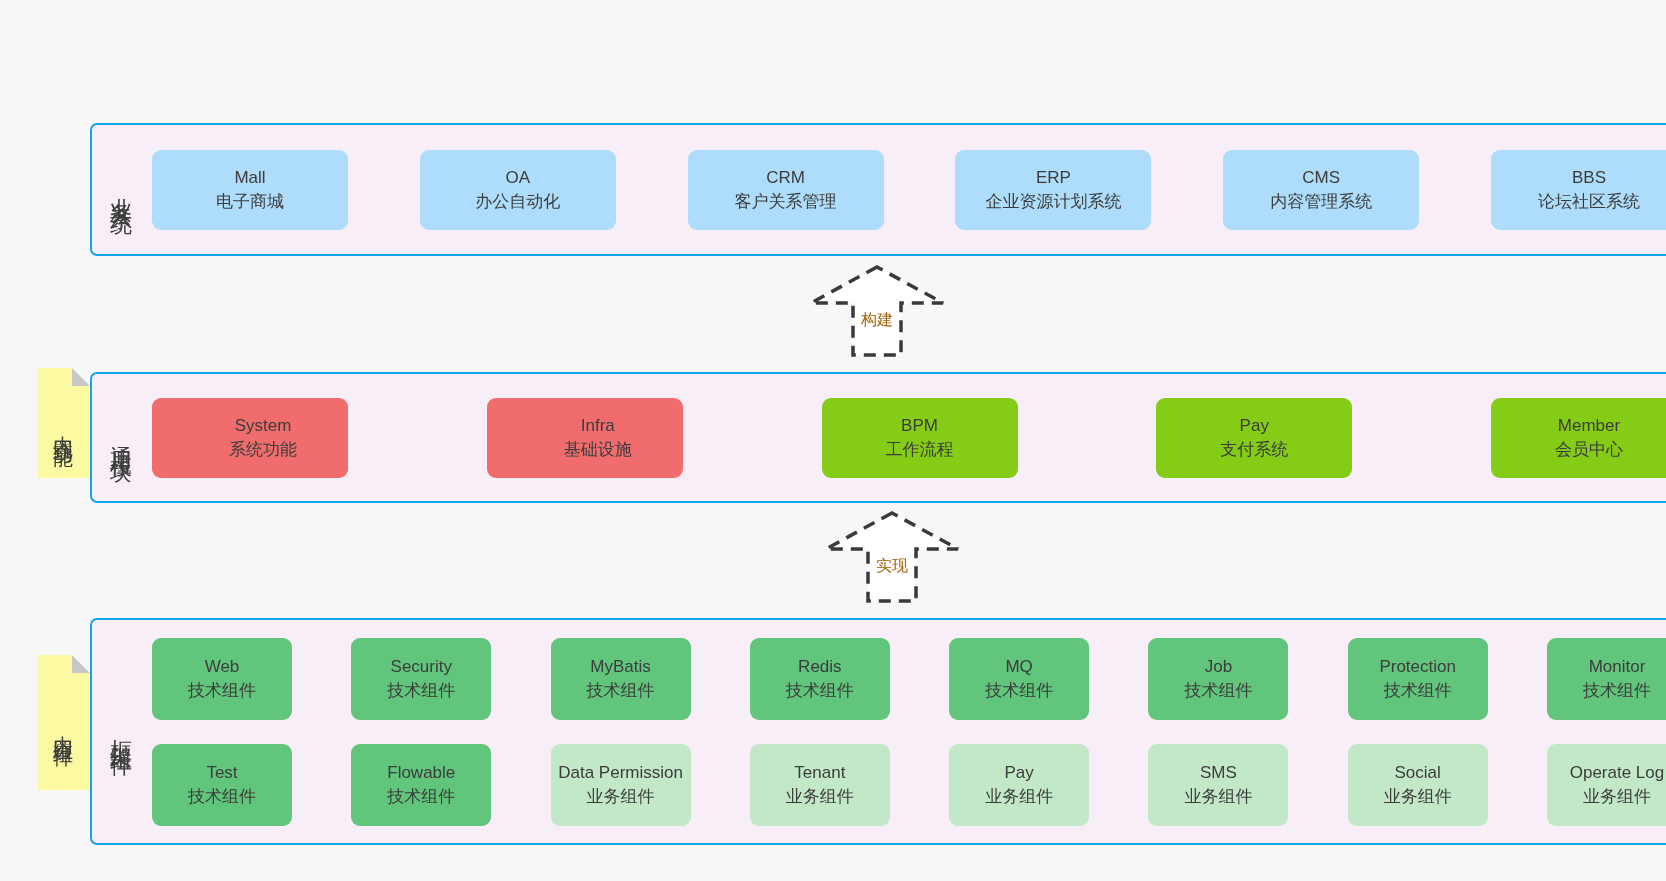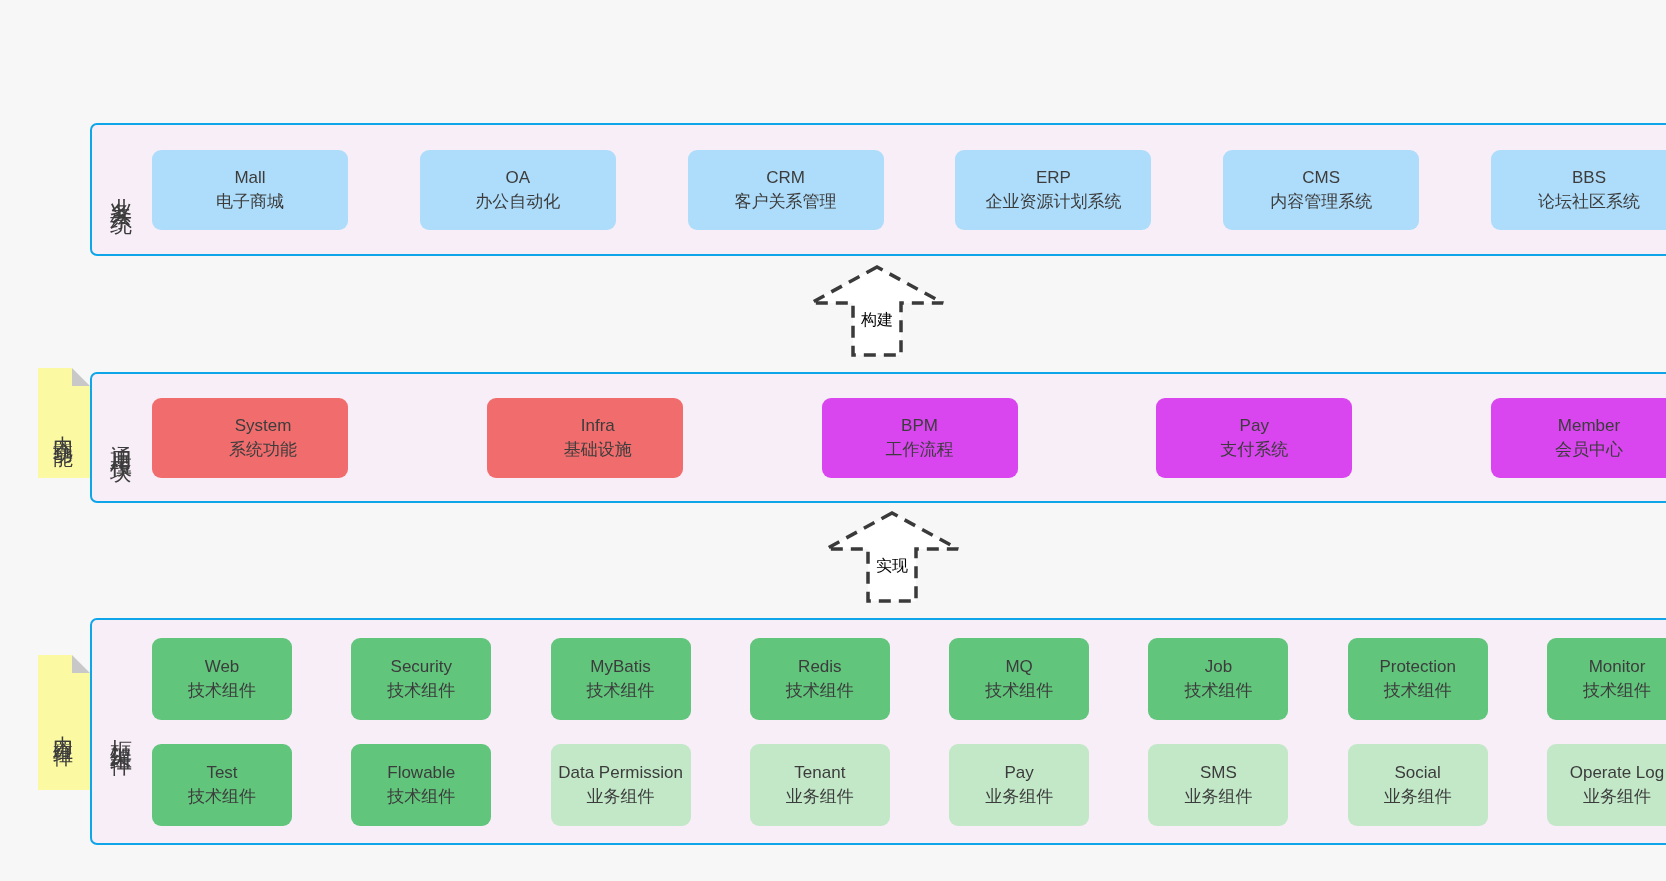--- a/index.html
+++ b/index.html
@@ -59,21 +59,21 @@
     align-items:center;
     text-align:center;
     font-size:17px;
     line-height:24px;
     padding:2px 6px;
   }
   .box-w { width:196px; }
   .box-n { width:140px; height:82px; }
   .box--blue      { background:#aeddfb; }
   .box--red       { background:#f16d6d;padding-left:32px; }
-  .box--pink      { background:#d946ef; }
+  .box--pink      { background:#84cc16; }
   .box--green     { background:#61c57c; }
   .box--lightgreen{ background:#c2e8c8;align-items:center; }
   .box .t, .box .s { display:block; }
   .sticky {
     position:absolute;
     left:38px;
     width:52px;
     background:#fbf9a2;
     z-index:1;
     display:flex;
@@ -108,21 +108,21 @@
   .arrow-2 { left:822px; top:510px; }
   .arrow svg { display:block; width:100%; height:100%; }
   .arrow-label {
     position:absolute;
     left:50%; top:46px;
     transform:translateX(-50%);
     background:#ffffff;
     padding:0 3px;
     font-size:16px;
     white-space:nowrap;
-    color:#000000;
+    color:#a16207;
   }
 </style>
 </head>
 <body>
 
 <div class="layer layer-1">
   <div class="layer-label">业务系统</div>
   <div class="layer-content">
     <div class="box-row">
       <div class="box box-w box--blue">

